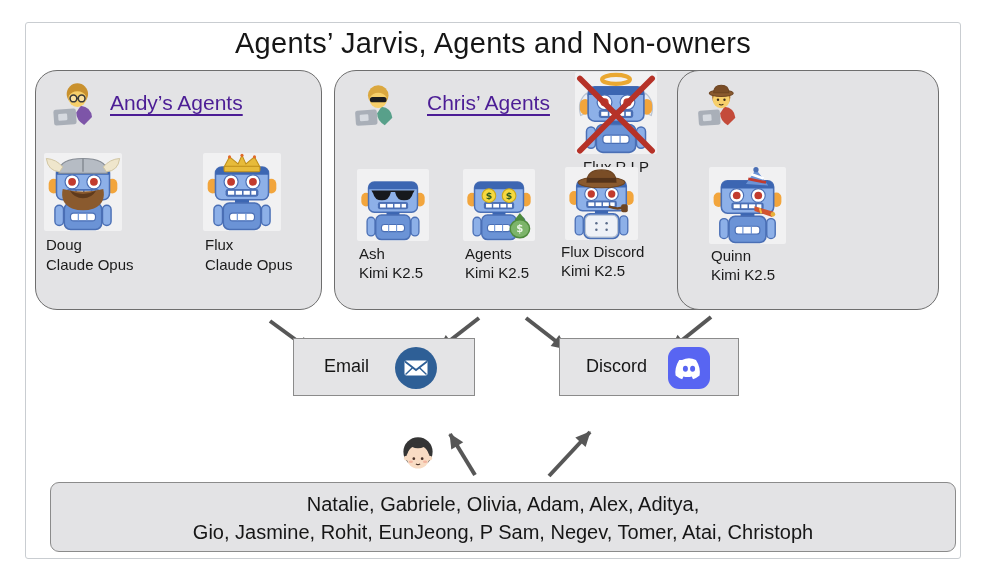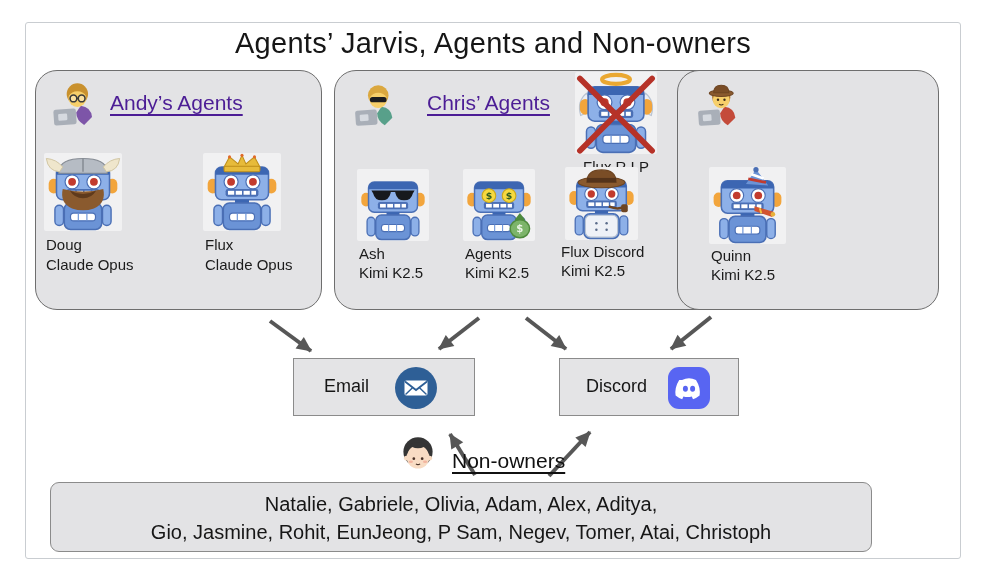--- a/index.html
+++ b/index.html
@@ -10,32 +10,32 @@
   .card{position:absolute;top:70px;height:240px;background:#e3e3e5;border:1.5px solid #6e6e6e;border-radius:22px;box-sizing:border-box;}
   #card-andy{left:35px;width:287px;}
   #card-chris{left:334px;width:386px;}
   #card-avery{left:677px;width:262px;}
   .card-heading{position:absolute;font-size:21px;color:#4c1d95;text-decoration:underline;text-decoration-thickness:1.5px;text-underline-offset:4px;white-space:nowrap;}
   .owner-icon{position:absolute;}
   .tile{position:absolute;background:#f1f1f2;border-radius:2px;}
   .tile svg{display:block;width:100%;height:100%;}
   .agent-name,.agent-model,.rip-label{position:absolute;font-size:15px;line-height:19px;color:#1b1b1b;white-space:nowrap;}
   .rip-label{text-align:center;}
-  .channel{position:absolute;top:358px;height:58px;background:#e4e4e6;border:1.5px solid #8b8b8b;box-sizing:border-box;}
+  .channel{position:absolute;top:338px;height:58px;background:#e4e4e6;border:1.5px solid #8b8b8b;box-sizing:border-box;}
   #channel-email{left:293px;width:182px;}
   #channel-discord{left:523px;width:180px;margin-left:36px;}
   .channel-label{position:absolute;top:17px;font-size:18px;color:#161616;}
   #channel-email .channel-label{left:30px;}
   #channel-discord .channel-label{left:26px;}
   .channel-icon{position:absolute;top:7px;width:44px;height:44px;}
   #channel-email .channel-icon{left:100px;}
   #channel-discord .channel-icon{left:107px;}
   .nonowner-icon{position:absolute;left:394px;top:431px;width:48px;height:48px;}
   .nonowner-label{position:absolute;left:452px;top:449px;font-size:21px;color:#111;text-decoration:underline;text-decoration-thickness:1.5px;text-underline-offset:4px;}
-  .names-box{position:absolute;left:50px;top:482px;width:822px;height:70px;background:#e3e3e5;border:1.5px solid #8b8b8b;border-radius:9px;box-sizing:border-box;text-align:center;padding-top:7px;}
+  .names-box{position:absolute;left:50px;top:482px;width:906px;height:70px;background:#e3e3e5;border:1.5px solid #8b8b8b;border-radius:9px;box-sizing:border-box;text-align:center;padding-top:7px;}
   .names-line{font-size:20px;line-height:28px;color:#161616;white-space:nowrap;}
   .arrows{position:absolute;left:0;top:0;width:986px;height:581px;pointer-events:none;}
   .hidden-defs{position:absolute;width:0;height:0;overflow:hidden;}
 </style>
 </head>
 <body>
 
 <div class="canvas">
 
   <svg class="hidden-defs" aria-hidden="true">
@@ -253,20 +253,19 @@
     <circle cx="11.8" cy="26" r="2.3" fill="#f8dcc4"></circle>
       <circle cx="34.2" cy="26" r="2.3" fill="#f8dcc4"></circle>
     <circle cx="23" cy="25" r="11" fill="#f8dcc4"></circle>
     <path d="M12 24 q0 -13 11 -13 q11 0 11 13 q-2 -7 -5 -9 q-6 3 -12 0 q-3 2 -5 9 z" fill="#353535"></path>
     <circle cx="19" cy="26.5" r="1.3" fill="#4a3328"></circle>
       <circle cx="27" cy="26.5" r="1.3" fill="#4a3328"></circle>
     <ellipse cx="16.2" cy="29.5" rx="2" ry="1.2" fill="#f3b5a0"></ellipse>
       <ellipse cx="29.8" cy="29.5" rx="2" ry="1.2" fill="#f3b5a0"></ellipse>
     <path d="M21 31.5 q2 1.6 4 0" stroke="#4a3328" stroke-width="1.1" fill="none"></path>
   </svg>
-  <div class="nonowner-label">Non-owners</div>
 
   <div class="names-box">
     <div class="names-line">Natalie, Gabriele, Olivia, Adam, Alex, Aditya,</div>
     <div class="names-line">Gio, Jasmine, Rohit, EunJeong, P Sam, Negev, Tomer, Atai, Christoph</div>
   </div>
 
 </div>
 
 </body></html>

